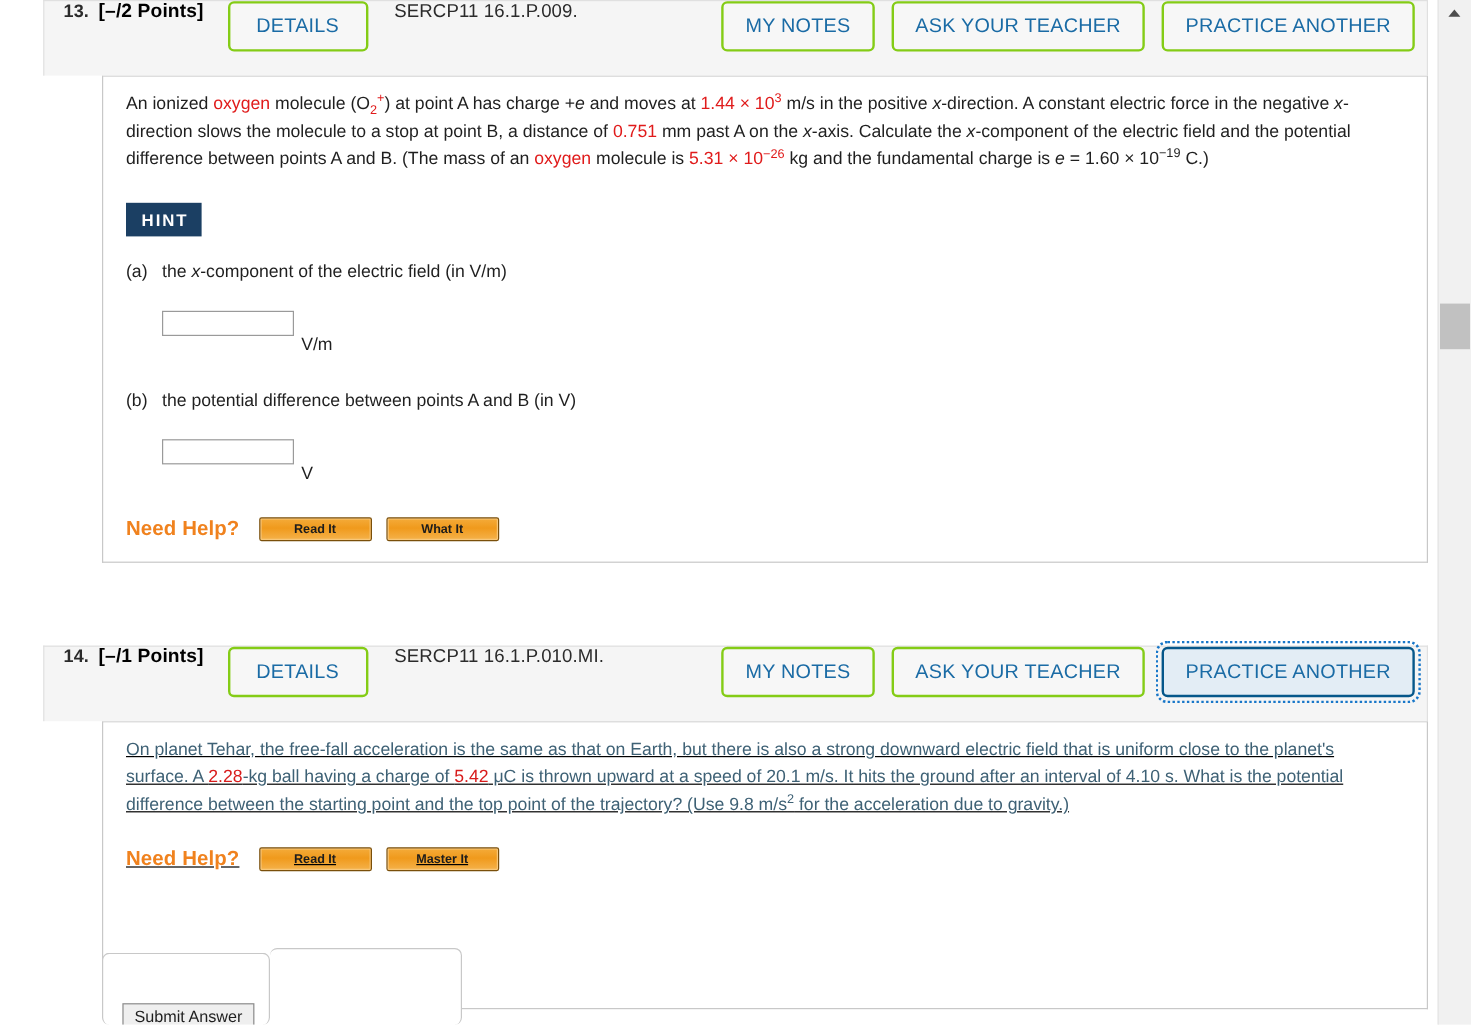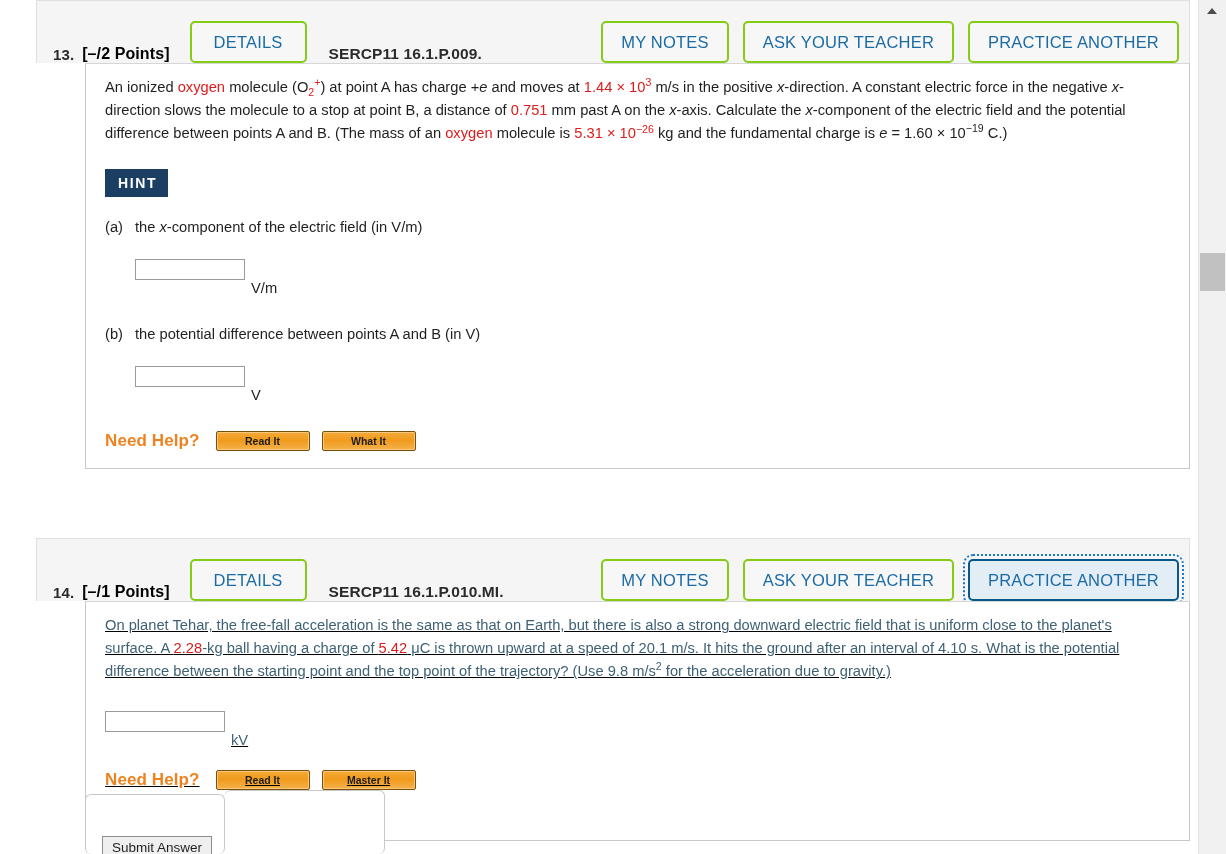--- a/index.html
+++ b/index.html
@@ -32,21 +32,21 @@
     width: 1154px;
   }
 
   .q-header {
     box-sizing: border-box;
     background: #f5f5f5;
     border: 1px solid #e0e0e0;
     border-bottom: none;
     height: 63px;
     display: flex;
-    align-items: flex-end;
+    align-items: flex-start;
     padding: 0 10px 0 16px;
     position: relative;
   }
   .q-number {
     font-size: 15px;
     font-weight: bold;
     color: #2b2b2b;
     margin-right: 8px;
     letter-spacing: 0.1px;
   }
@@ -69,21 +69,21 @@
     line-height: 38px;
     padding: 0 18px;
     text-align: center;
     cursor: pointer;
     white-space: nowrap;
     font-family: "Liberation Sans", sans-serif;
   }
   .btn-details { padding: 0 22px; }
   .q-code {
     font-size: 15.5px;
-    font-weight: bold;
+    font-weight: normal;
     color: #2b2b2b;
     margin-left: 22px;
     letter-spacing: 0.1px;
   }
   .q-header-right {
     margin-left: auto;
     display: flex;
     align-items: center;
     gap: 14px;
   }
@@ -311,24 +311,20 @@
         <div class="btn-outline">ASK YOUR TEACHER</div>
         <div class="btn-outline focused">PRACTICE ANOTHER</div>
       </div>
     </div>
 
     <div class="q-body" style="top:63px; height:240px;text-decoration:underline;">
       <div class="q-text bluish">
         <span>On planet Tehar, the free-fall acceleration is the same as that on Earth, but there is also a strong downward electric field that is uniform close to the planet's surface. A </span><span class="hl">2.28</span><span>-kg ball having a charge of </span><span class="hl">5.42</span><span> μC is thrown upward at a speed of 20.1 m/s. It hits the ground after an interval of 4.10 s. What is the potential difference between the starting point and the top point of the trajectory? (Use 9.8 m/s</span><sup>2</sup><span> for the acceleration due to gravity.)</span>
       </div>
 
-      <div class="answer-row" style="padding-left:19px; margin-top:12px;">
-        <input class="ans-input" type="text" style="width: 120px;" value="">
-        <span class="unit bluish">kV</span>
-      </div>
 
       <div class="need-help" style="margin-top:22px;">
         <span class="need-help-label">Need Help?</span>
         <div class="help-btn">Read It</div>
         <div class="help-btn">Master It</div>
       </div>
     </div>
   </div>
 
   <div class="submit-box" style="left:85px; top:794px; width:140px; height:60px; border-bottom:none;"></div>

